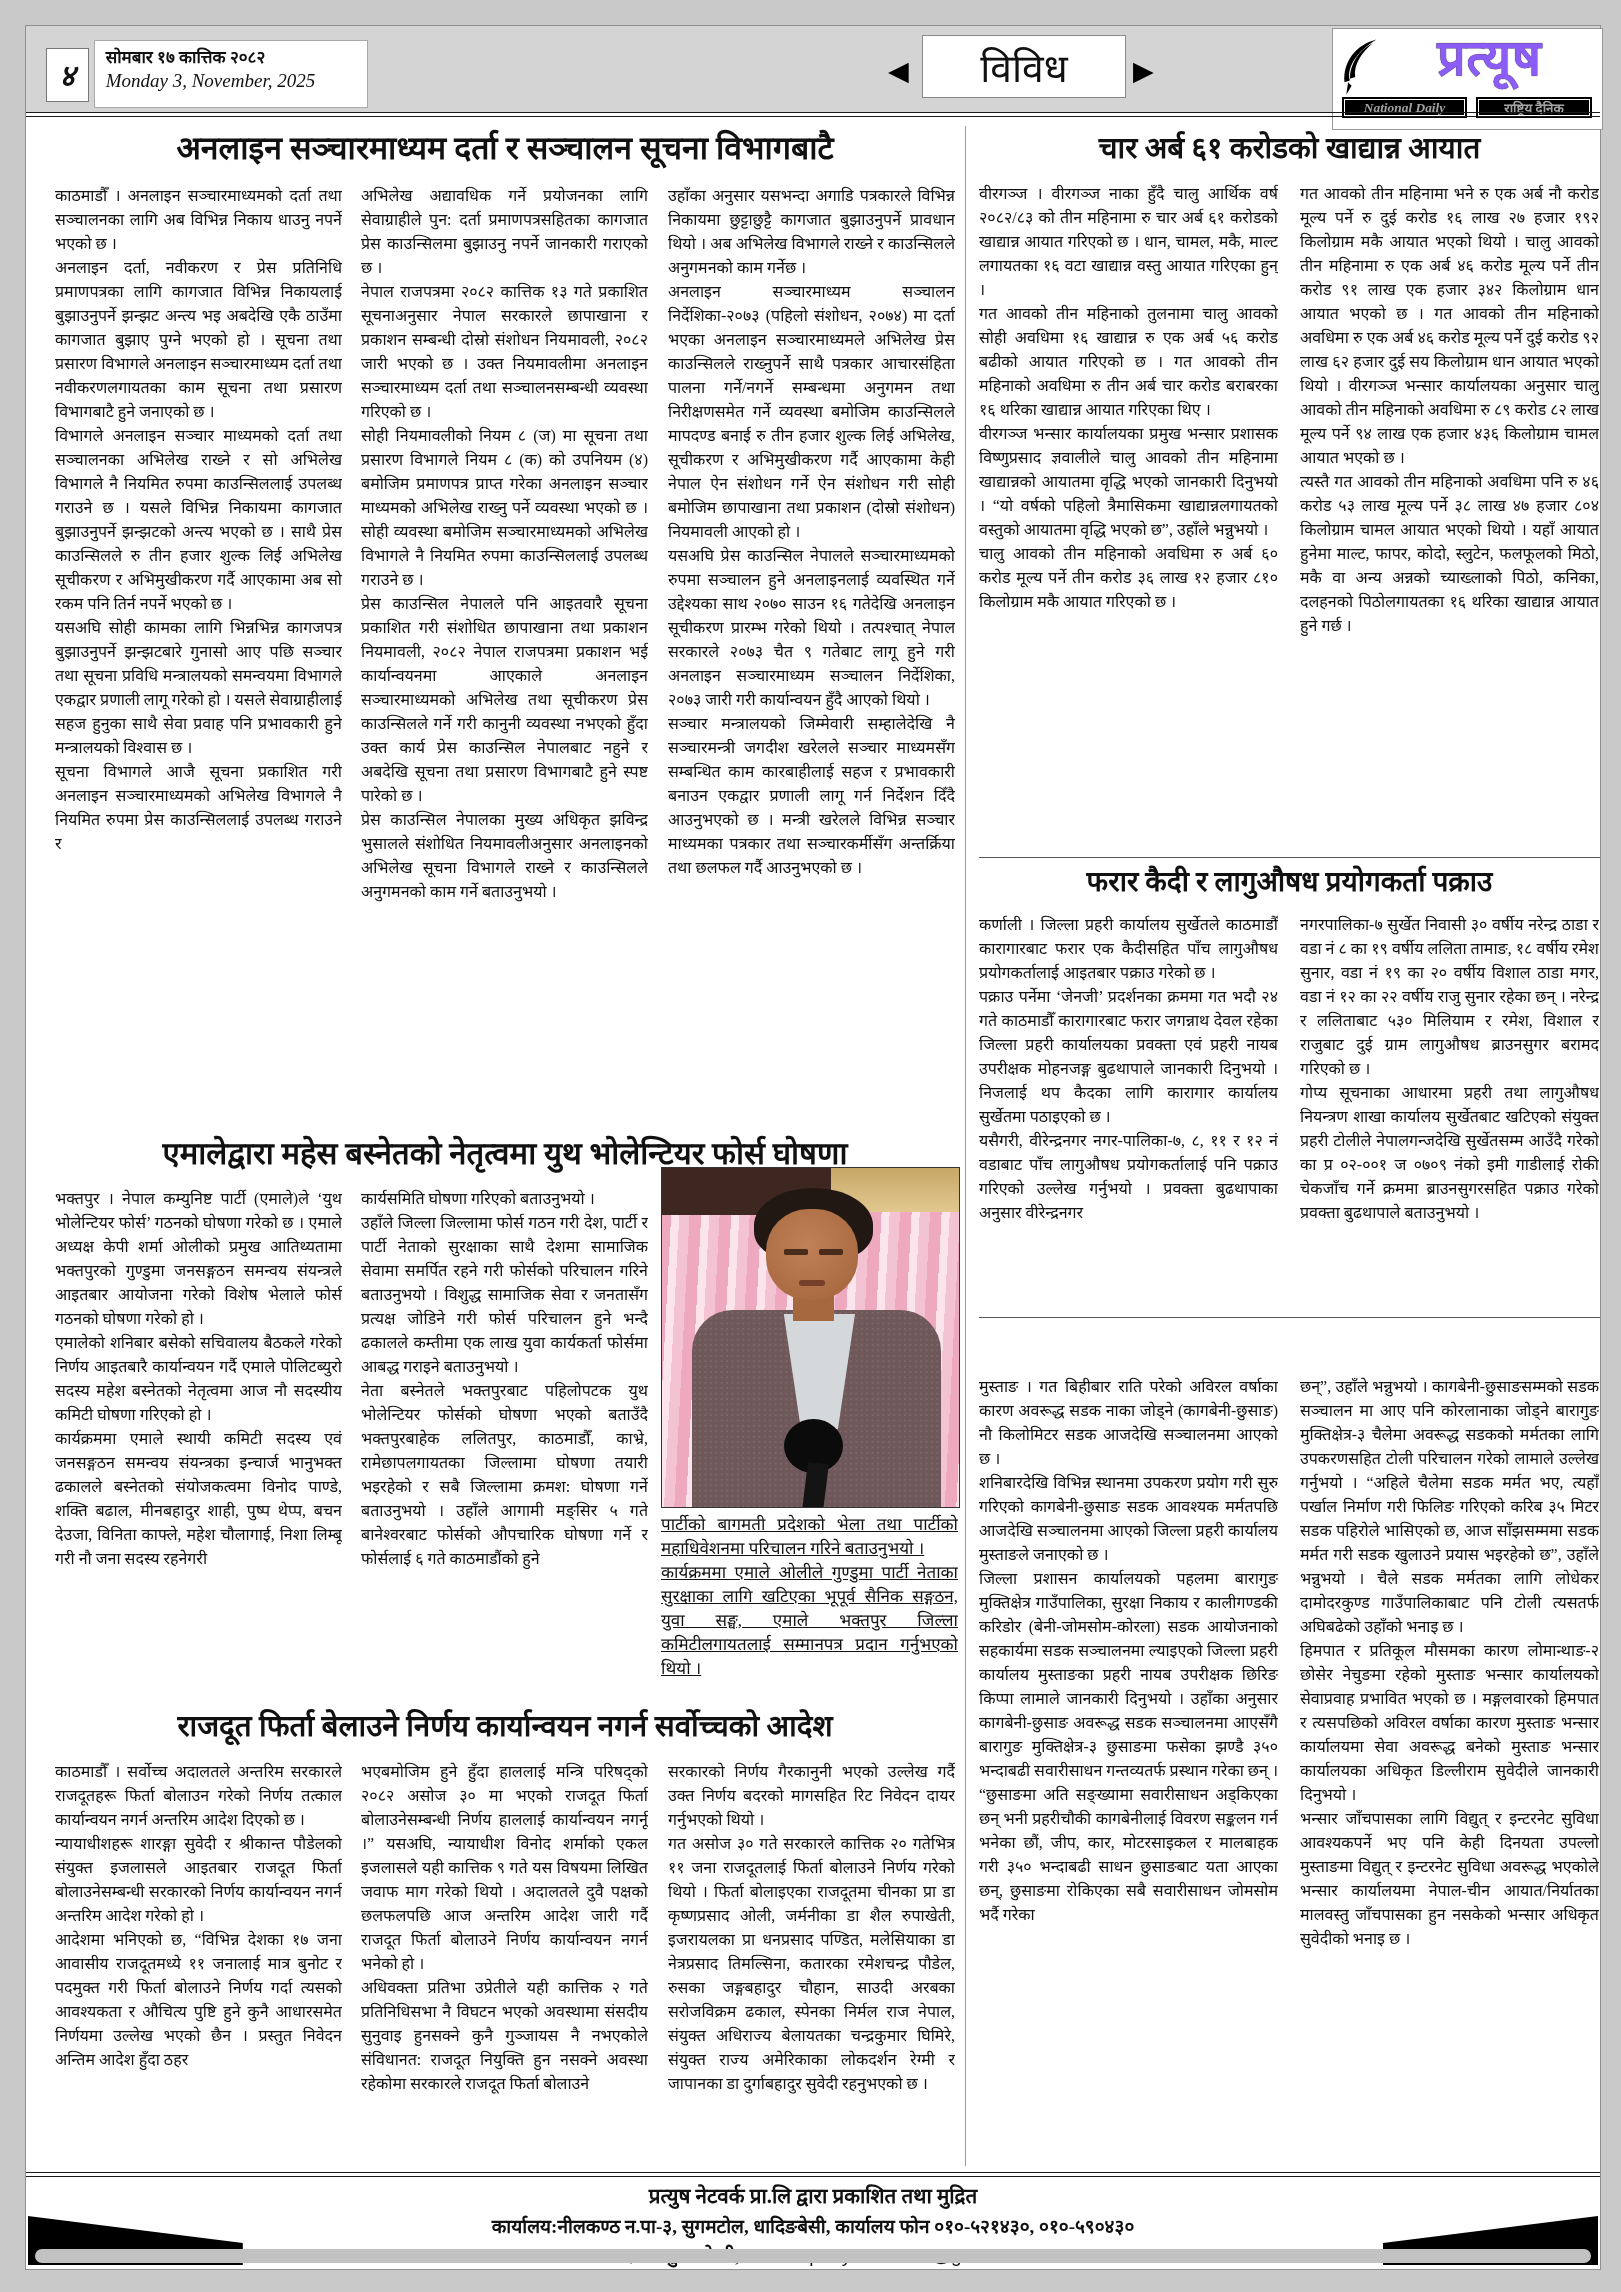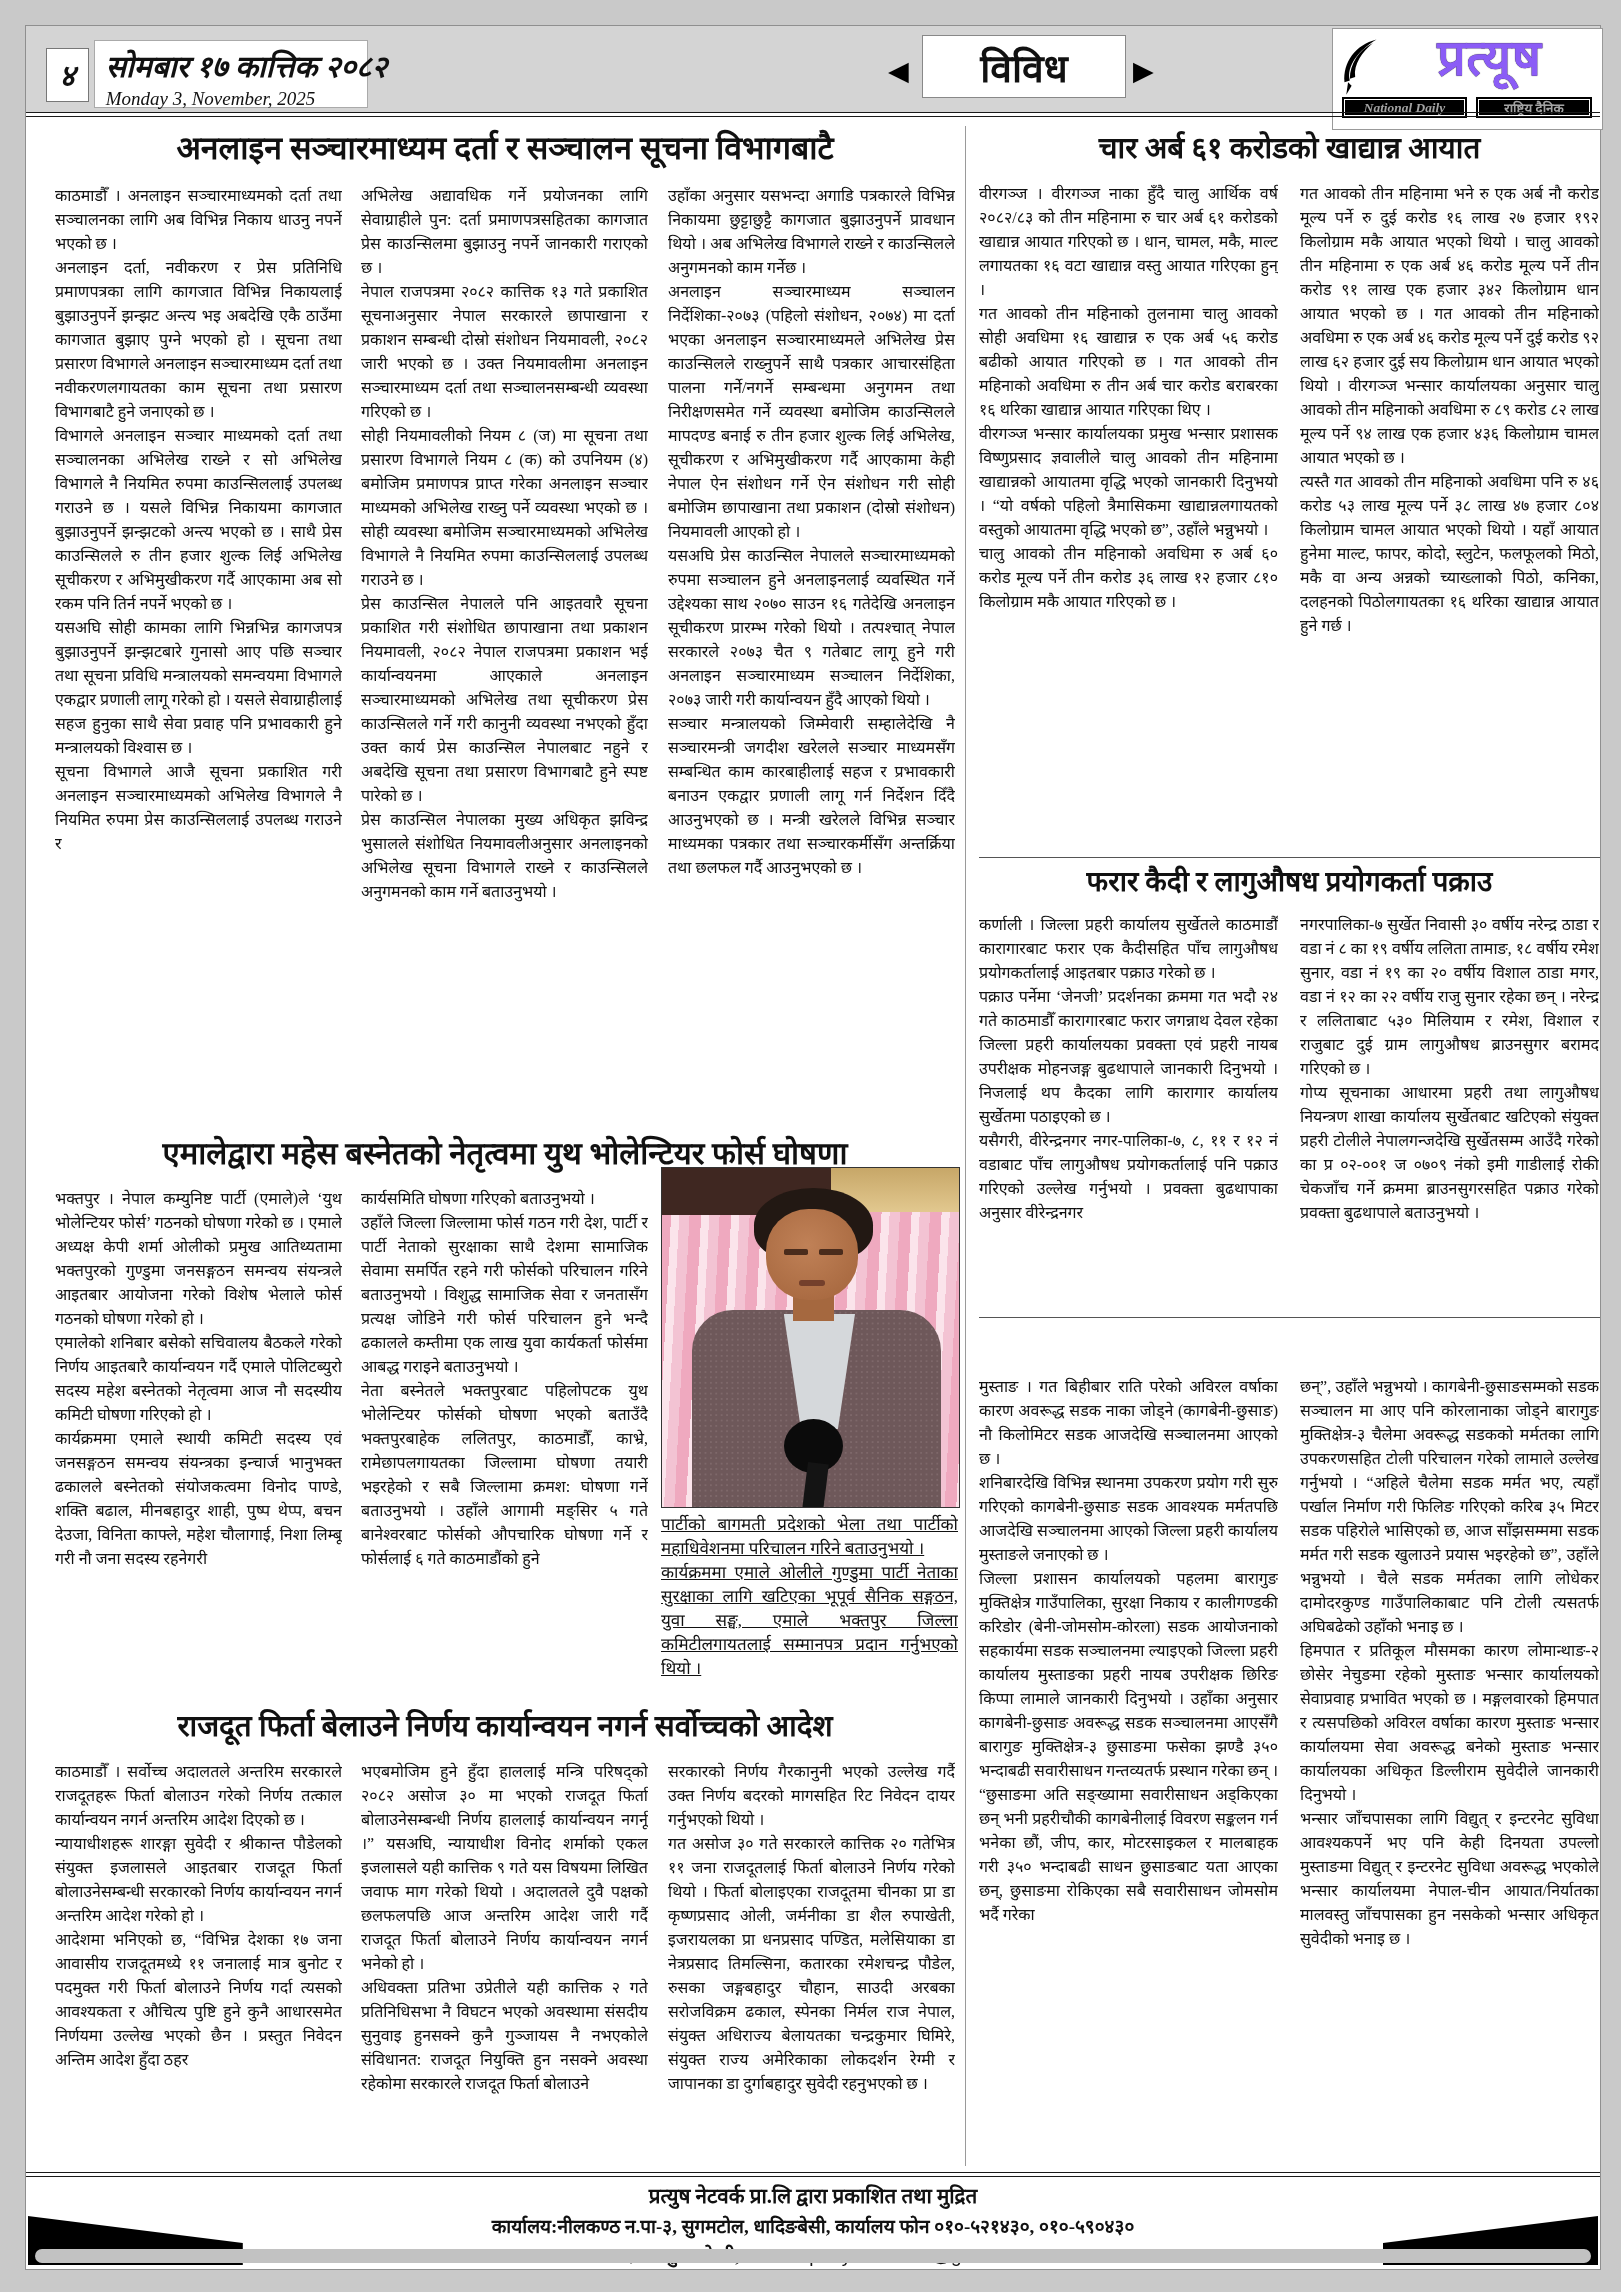--- a/index.html
+++ b/index.html
@@ -6,26 +6,26 @@
   #page{position:relative;width:1622px;height:2293px;background:#c9c9c9;
         font-family:"Liberation Serif","DejaVu Serif",serif;color:#111;overflow:hidden;}
   .sheet{position:absolute;left:25px;top:25px;width:1574px;height:2243px;background:#ffffff;
          border:0.9px solid #8f8f8f;}
   
   .hdr-strip{position:absolute;left:0;top:0;width:1574px;height:86px;background:#d4d4d4;}
   .pageno-box{position:absolute;left:19.7px;top:21.5px;width:41px;height:52px;background:#fff;border:0.9px solid #777;
               display:flex;align-items:center;justify-content:center;font-size:30px;font-style:italic;font-weight:bold;}
   .date-box{position:absolute;left:68px;top:14.3px;width:274px;height:68px;background:#fff;border:0.9px solid #aaa;
             padding:3.6px 10.7px;box-sizing:border-box;}
-  .date-np{font-size:30px;font-weight:bold;font-style:italic;white-space:nowrap;}
+  .date-np{font-size:17px;font-weight:bold;white-space:nowrap;}
   .date-en{font-size:19px;font-style:italic;margin-top:1.8px;}
   .nav-tri{position:absolute;top:32px;font-size:27px;line-height:27px;color:#000;}
   .tri-l{left:862px;} .tri-r{left:1107px;}
   .section-box{position:absolute;left:896px;top:9px;width:202px;height:61px;background:#fff;border:0.9px solid #888;
-               display:flex;align-items:center;justify-content:center;font-size:39px;font-weight:bold;}
+               display:flex;align-items:center;justify-content:center;font-size:39px;font-weight:normal;}
   .logo-box{position:absolute;left:1306px;top:1.8px;width:269px;height:100px;background:#fff;border:0.9px solid #999;overflow:hidden;}
   .logo-name{position:absolute;left:47px;top:0px;width:219px;text-align:center;font-size:50px;font-weight:bold;
              color:#8b5cf6;letter-spacing:0.9px;line-height:59px;text-shadow:0 0 0.9px #000;}
   .quill{position:absolute;left:3.6px;top:7.2px;}
   .logo-chip{position:absolute;top:68px;height:21.5px;background:#000;color:#a3a3a3;font-size:13.4px;
              display:flex;align-items:center;justify-content:center;box-sizing:border-box;border:1.8px solid #000;outline:0.9px solid #fff;outline-offset:-3.6px;}
   .chip-en{left:9px;width:125px;font-style:italic;font-weight:bold;}
   .chip-np{left:143px;width:116px;font-weight:bold;}
   .hdr-rule{position:absolute;left:0;top:86px;width:1574px;height:4.5px;border-top:1.8px solid #1a1a1a;border-bottom:0.9px solid #1a1a1a;box-sizing:border-box;}
   

